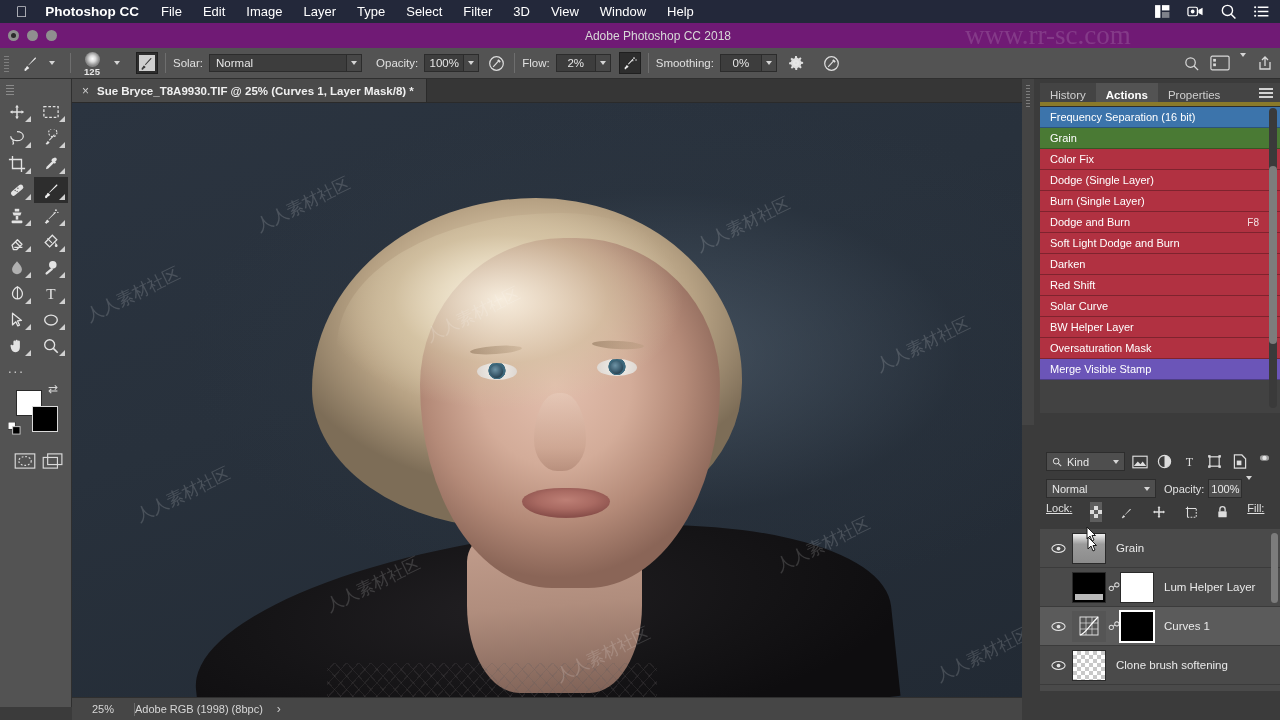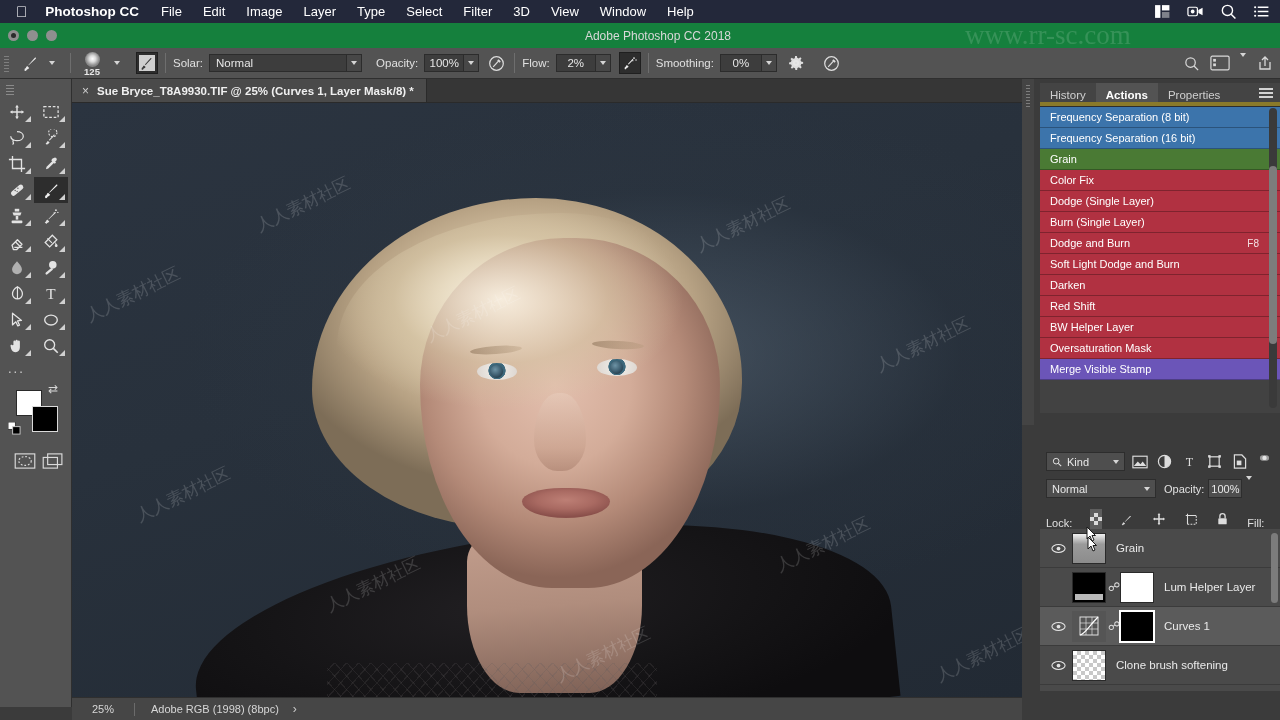--- a/index.html
+++ b/index.html
@@ -21,21 +21,21 @@
   }
   .macbar .apple { margin-left: 16px; margin-right: 18px; font-size: 15px; line-height: 1; }
   .macbar .appname { font-weight: bold; font-size: 13.5px; margin-right: 22px; }
   .macbar .mitem { margin-right: 21px; font-size: 13px; text-align: right; }
   .macbar .right { position: absolute; right: 10px; display: flex; align-items: center; gap: 16px; }
   .mb-icon { width: 17px; height: 17px; display: block; }
 
   
   .titlebar {
     position: absolute; top: 23px; left: 0; width: 1280px; height: 25px;
-    background: #15803d;
+    background: #701a75;
     display: flex; align-items: center; justify-content: center;
     color: #d8d8d8; font-size: 12px; padding-left: 36px;
   }
   .traffic { position: absolute; left: 8px; top: 0; height: 25px; display: flex; align-items: center; gap: 8px; }
   .dot { width: 11px; height: 11px; border-radius: 50%; background: #8f8f8f; position: relative; }
   .dot.first::after {
     content: ""; position: absolute; left: 3px; top: 3px; width: 5px; height: 5px;
     border-radius: 50%; background: #2b2b2b;
   }
 
@@ -167,21 +167,21 @@
     font-family: "DejaVu Sans", sans-serif; }
 
   
   .statusbar {
     position: absolute; top: 697px; left: 72px; width: 950px; height: 23px;
     background: #464646; border-top: 1px solid #2f2f2f;
     display: flex; align-items: center; color: #d7d7d7; font-size: 11px;
   }
   .st-zoom { width: 62px; text-align: center; }
   .st-sep { width: 1px; height: 13px; background: #6b6b6b; }
-  .st-info { margin-left: 16px; }
+  .st-info { }
   .st-arrow { margin-left: 14px; color: #c9c9c9; font-size: 12px; }
 
   
   .rightpanel {
     position: absolute; top: 79px; left: 1022px; width: 258px; height: 641px;
     background: #3b3b3b;
   }
   .panel-grip { position: absolute; left: 0; top: 0; width: 12px; height: 350px; background: #444; }
   .panel-grip::after { content: ""; position: absolute; left: 4px; top: 6px; width: 4px; height: 24px;
     background-image: repeating-linear-gradient(to bottom, #7d7d7d 0 1px, transparent 1px 3px); }
@@ -205,21 +205,21 @@
   .kind-select { width: 86px; height: 19px; background: #4e4e4e; border: 1px solid #2d2d2d;
     display: flex; align-items: center; gap: 5px; padding: 0 5px; font-size: 11px; color: #e8e8e8; }
   .kind-select .caret { margin-left: auto; }
   .fbtn { width: 21px; height: 20px; display: flex; align-items: center; justify-content: center; }
   .blendbar { height: 27px; display: flex; align-items: center; padding: 0 6px; gap: 4px; }
   .blend-select { width: 110px; height: 19px; background: #4e4e4e; border: 1px solid #2d2d2d;
     display: flex; align-items: center; padding: 0 5px; font-size: 11px; color: #e8e8e8; }
   .opa-label { font-size: 11px; color: #e0e0e0; margin-left: 4px; }
   .opa-val { width: 34px; height: 19px; background: #4e4e4e; border: 1px solid #2d2d2d;
     display: flex; align-items: center; justify-content: center; font-size: 11px; color: #e8e8e8; }
-  .lockbar { height: 27px; display: flex; align-items: flex-end; padding: 0 6px; gap: 18px; font-size: 11px; color: #e0e0e0; }
+  .lockbar { height: 27px; display: flex; align-items: flex-start; padding: 0 6px; gap: 18px; font-size: 11px; color: #e0e0e0; text-decoration: underline; }
   .lock-icon { width: 20px; height: 20px; display: flex; align-items: center; justify-content: center; }
   .lock-icon.on { background: #5e5e5e; }
 
   .layer-list { position: relative; background: #4a4a4a; height: 162px; overflow: hidden; }
   .layer-row { height: 39px; display: flex; align-items: center; border-bottom: 1px solid #3b3b3b;
     color: #e9e9e9; font-size: 11.5px; padding-left: 4px; }
   .layer-row.sel { background: #5b5b5b; }
   .eye-cell { width: 28px; display: flex; align-items: center; justify-content: center; }
   .thumb { width: 34px; height: 31px; border: 1px solid #2a2a2a; margin-right: 2px; }
   .thumb.grain { background: linear-gradient(180deg,#f2f2f2 0%, #9a9a9a 35%, #8c8c8c 100%); }
@@ -637,24 +637,20 @@
         <span class="ptab active">Actions</span>
         <span class="ptab">Properties</span>
         <span class="pmenu"></span>
       </div>
     </div>
 
     <div class="actions-body">
       <div class="act-top"></div>
 
       <div class="act-row" style="background:#3c74ab">
-        <span>Frequency Separation (8 bit)</span>
-        <span class="act-key"></span>
-      </div>
-      <div class="act-row" style="background:#3c74ab">
         <span>Frequency Separation (16 bit)</span>
         <span class="act-key"></span>
       </div>
       <div class="act-row" style="background:#4a7a34">
         <span>Grain</span>
         <span class="act-key"></span>
       </div>
       <div class="act-row" style="background:#b13141">
         <span>Color Fix</span>
         <span class="act-key"></span>
@@ -674,20 +670,24 @@
       <div class="act-row" style="background:#b13141">
         <span>Soft Light Dodge and Burn</span>
         <span class="act-key"></span>
       </div>
       <div class="act-row" style="background:#b13141">
         <span>Darken</span>
         <span class="act-key"></span>
       </div>
       <div class="act-row" style="background:#b13141">
         <span>Red Shift</span>
+        <span class="act-key"></span>
+      </div>
+      <div class="act-row" style="background:#b13141">
+        <span>Solar Curve</span>
         <span class="act-key"></span>
       </div>
       <div class="act-row" style="background:#b13141">
         <span>BW Helper Layer</span>
         <span class="act-key"></span>
       </div>
       <div class="act-row" style="background:#b13141">
         <span>Oversaturation Mask</span>
         <span class="act-key"></span>
       </div>

